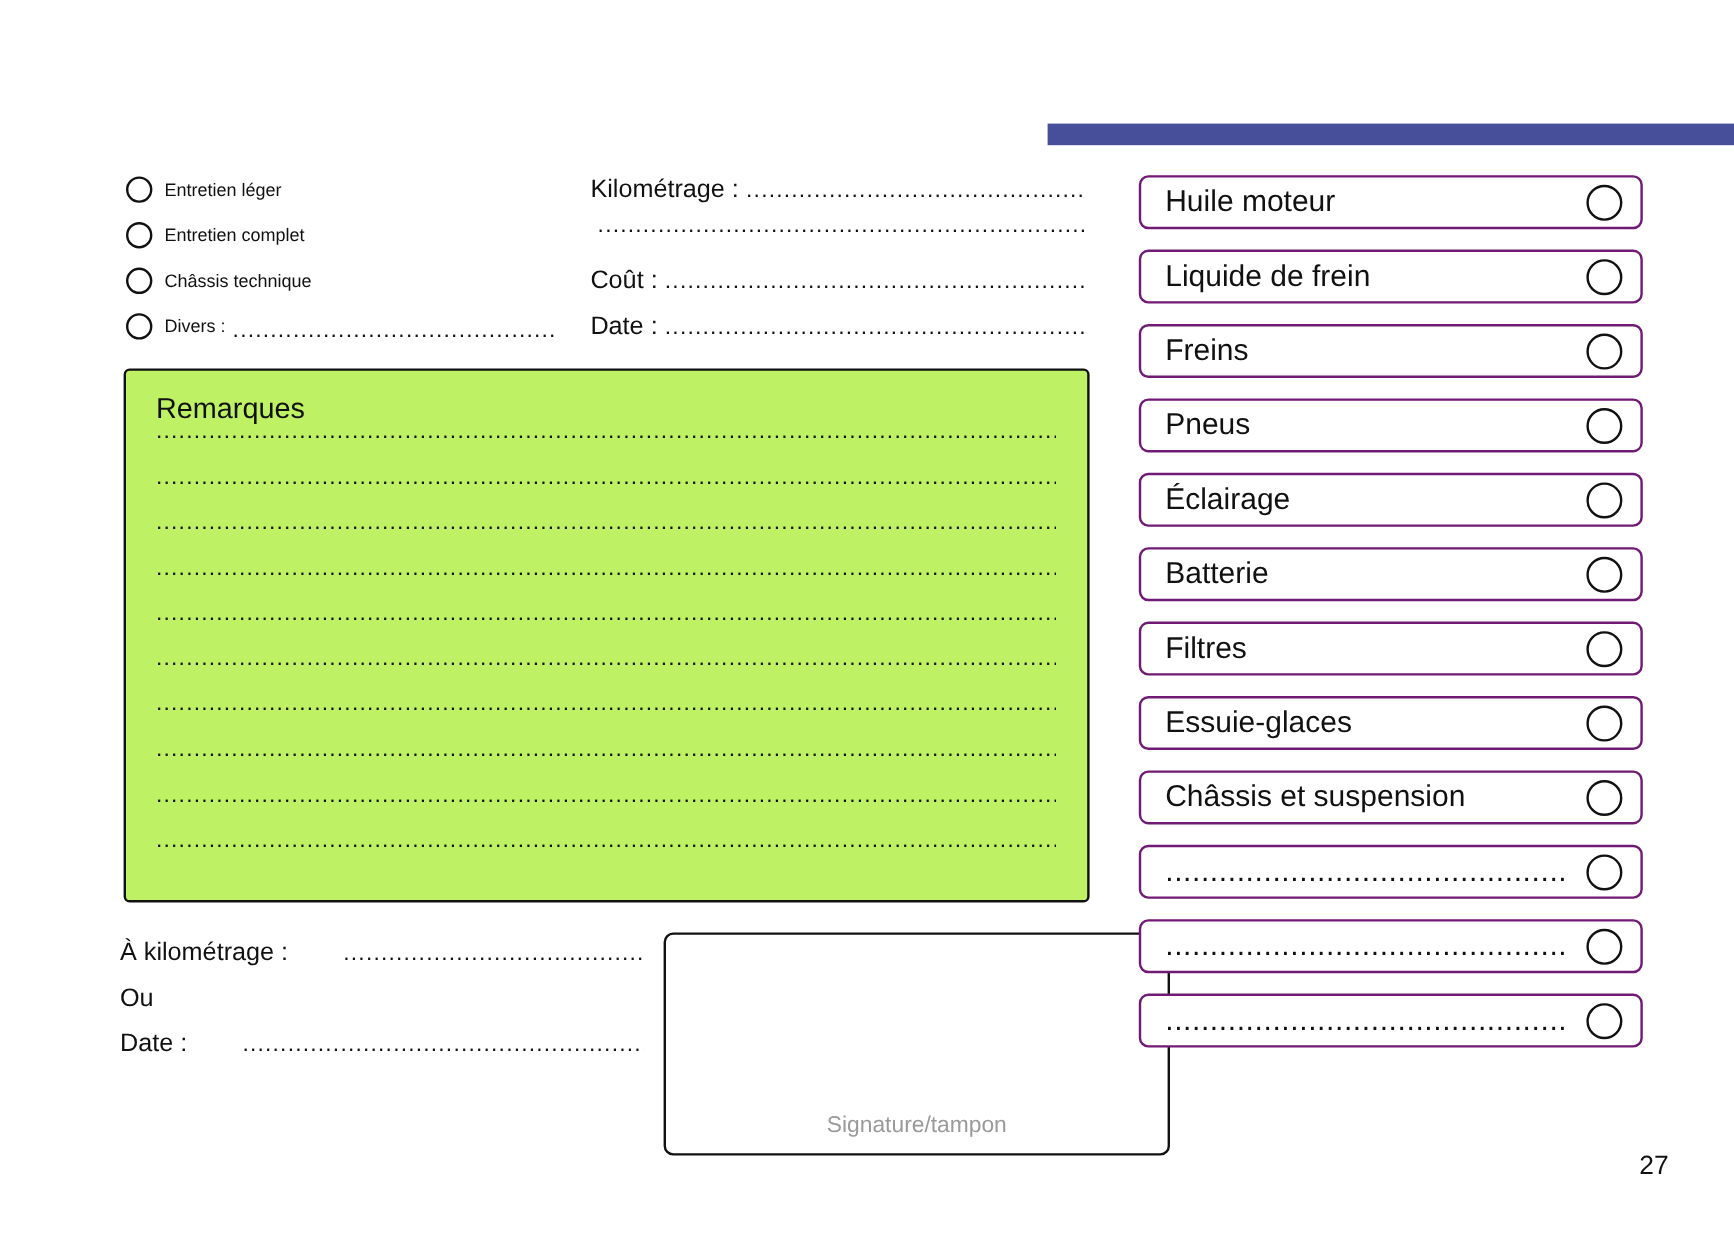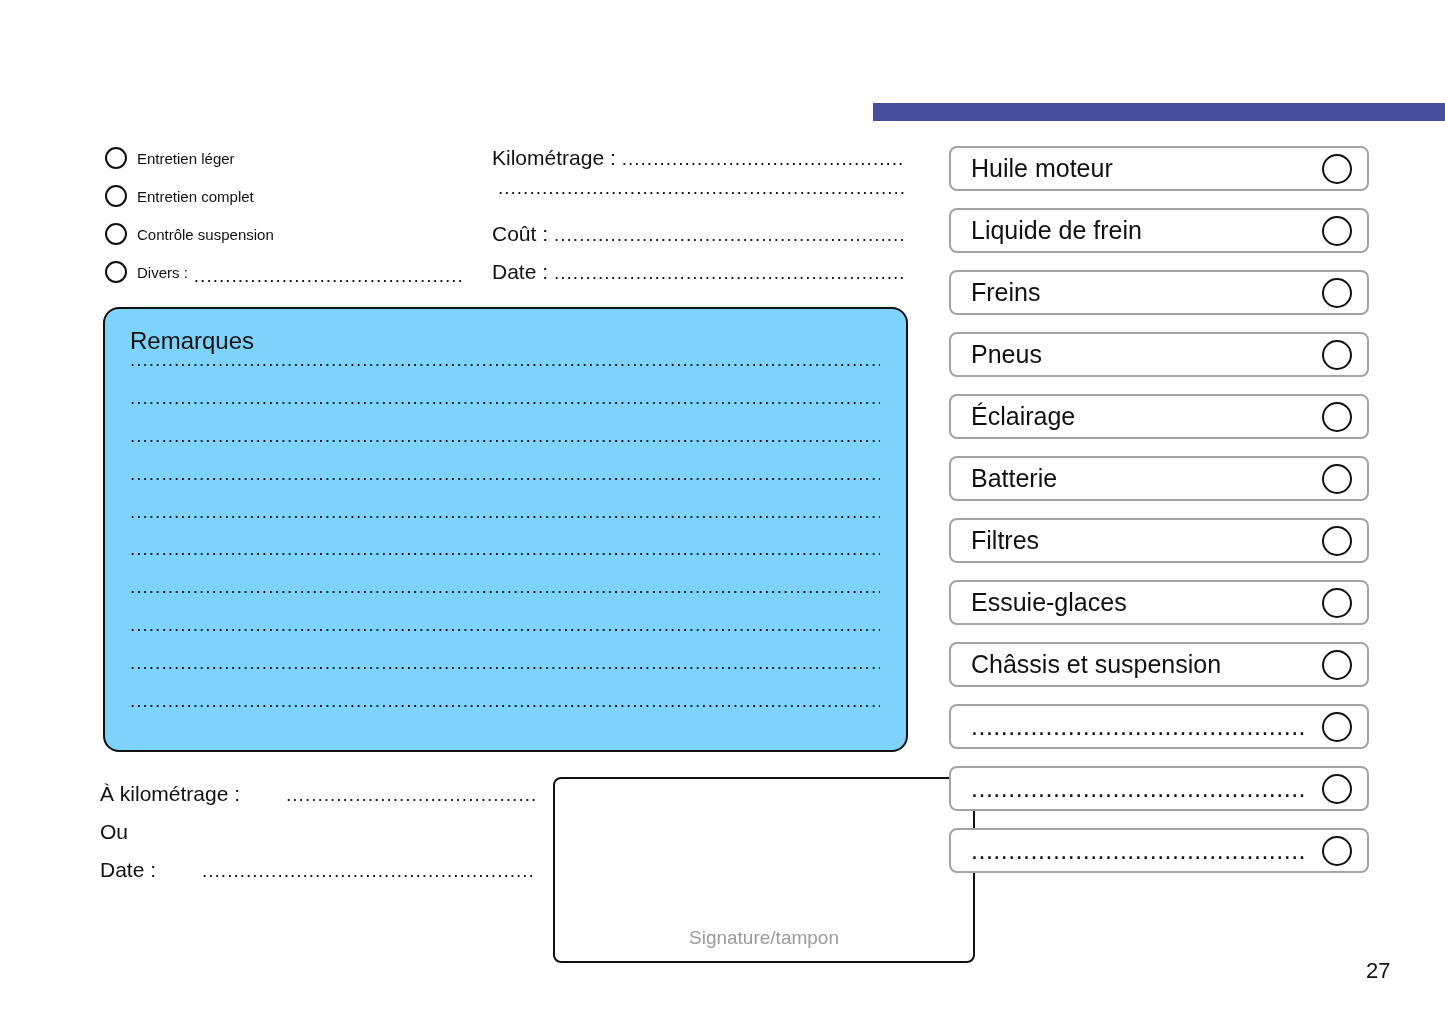--- a/index.html
+++ b/index.html
@@ -76,22 +76,22 @@
     white-space: nowrap;
     line-height: 38px;
   }
 
   
   .remarks-box {
     position: absolute;
     left: 103px; top: 307px;
     width: 805px; height: 445px;
     border: 2px solid #111;
-    border-radius: 16px;
-    background: #7dd3fc;
+    border-radius: 5px;
+    background: #bef264;
   }
   .remarks-title {
     position: absolute;
     left: 25px; top: 18px;
     font-size: 24px;
   }
   .remarks-lines {
     position: absolute;
     left: 25px; right: 26px; top: 40px;
   }
@@ -133,21 +133,21 @@
   }
 
   
   .checklist {
     position: absolute;
     left: 949px; top: 146px;
     width: 420px;
   }
   .check-item {
     height: 45px;
-    border: 2px solid #a3a3a3;
+    border: 2px solid #701a75;
     border-radius: 8px;
     background: #fff;
     margin-bottom: 17px;
     display: flex;
     align-items: center;
     padding: 0 15px 0 20px;
   }
   .check-label {
     font-size: 25px;
     white-space: nowrap;
@@ -183,21 +183,21 @@
     <div class="radio-row">
       <span class="radio-circle"></span>
       <span class="radio-label">Entretien léger</span>
     </div>
     <div class="radio-row">
       <span class="radio-circle"></span>
       <span class="radio-label">Entretien complet</span>
     </div>
     <div class="radio-row">
       <span class="radio-circle"></span>
-      <span class="radio-label">Contrôle suspension</span>
+      <span class="radio-label">Châssis technique</span>
     </div>
     <div class="radio-row">
       <span class="radio-circle"></span>
       <span class="radio-label">Divers :</span>
       <span class="leader">........................................................................................................................................................................................................................................</span>
     </div>
   </div>
 
   <div class="service-details">
     <div class="field-row">

